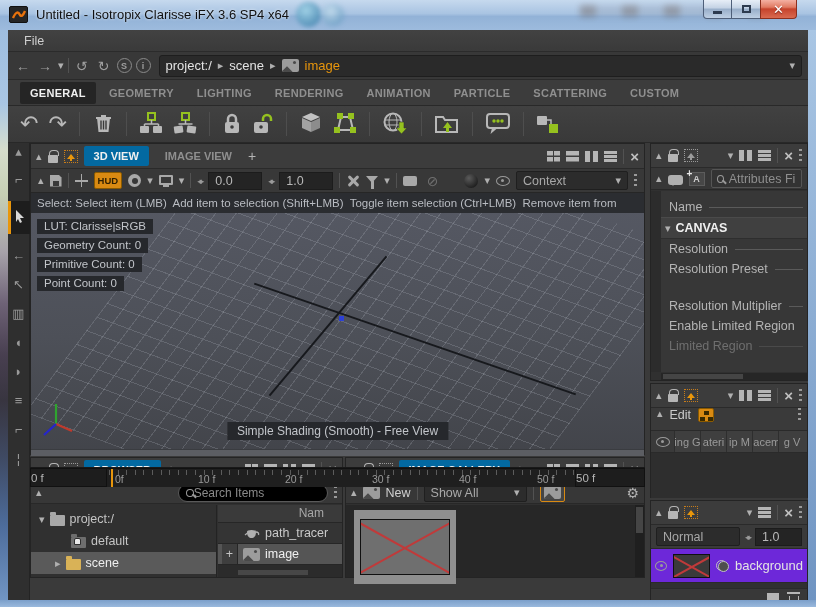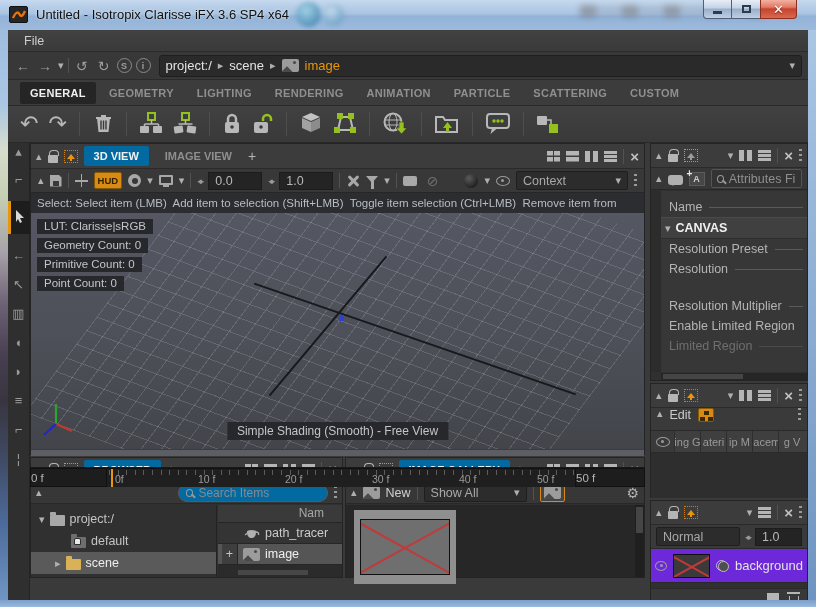--- a/index.html
+++ b/index.html
@@ -73,21 +73,21 @@
 .mag{position:relative;width:8px;height:8px;border:1.5px solid #999;border-radius:50%}
 .mag::after{content:"";position:absolute;width:5px;height:1.5px;background:#999;transform:rotate(45deg);right:-4px;bottom:-1px}
 .folder{position:relative;width:15px;height:11px;background:#a8a8a8;border-radius:1px;margin-top:3px}
 .folder::before{content:"";position:absolute;top:-3px;left:0;width:6px;height:3px;background:inherit;border-radius:1px 1px 0 0}
 .folder.yellow{background:#d9b257}
 .folder.dark{background:#6e6e6e}
 .folder.dark::after{content:"";position:absolute;left:3px;top:1px;width:5px;height:5px;border:1.5px solid #2e2e2e;border-radius:2px 2px 0 0;background:#e8e8e8}
 .pic{position:relative;width:17px;height:13px;background:#9c9c9c;border-radius:2px;overflow:hidden}
 .pic::before{content:"";position:absolute;bottom:-4px;left:1px;width:8px;height:8px;background:#4a4a4a;transform:rotate(45deg)}
 .pic::after{content:"";position:absolute;top:2px;right:3px;width:3px;height:3px;border-radius:50%;background:#4a4a4a}
-.search{display:flex;align-items:center;gap:5px;background:#0369a1;border:1px solid #5a5a5a;border-radius:9px;height:18px;padding:0 7px}
+.search{display:flex;align-items:center;background:#000000;border:1px solid #5a5a5a;border-radius:9px;height:18px;padding:0 7px}
 .search input{background:transparent;border:none;outline:none;color:#c5c5c5;font-size:12px;width:100%;font-family:inherit}
 .search input::placeholder{color:#8a8a8a}
 .dd{display:flex;align-items:center;background:#2c2c2c;border:1px solid #1f1f1f;color:#a8a8a8;padding:0 6px;height:19px;border-radius:2px;font-size:12.5px}
 .spinarr{color:#9a9a9a;font-size:9px;letter-spacing:-2px}
 .spinval{background:#242424;border:1px solid #1c1c1c;color:#b8b8b8;width:54px;height:18px;display:flex;align-items:center;padding-left:6px;font-size:12.5px}
 
 
 .lefttools{position:absolute;left:0;top:113px;width:22px;height:457px;background:#2f2f2f;border-right:1px solid #242424;display:flex;flex-direction:column;align-items:center;padding-top:2px;gap:14px}
 .ltool{color:#9a9a9a;font-size:13px;width:22px;text-align:center}
 .ltool.sel{background:#1d1d1d;border-left:3px solid #e8960c;padding:8px 0;color:#e8e8e8}
@@ -561,25 +561,25 @@
       <div class="attr-inner">
         <div class="arow">
           <span>Name</span>
             <span class="leader"></span>
         </div>
         <div class="arow section">
           <span class="ic ic-dn"></span>
           <span>CANVAS</span>
         </div>
         <div class="arow">
-          <span>Resolution Preset</span>
+          <span>Resolution</span>
             <span class="leader"></span>
         </div>
         <div class="arow">
-          <span>Resolution</span>
+          <span>Resolution Preset</span>
             <span class="leader"></span>
         </div>
         <div style="height:17px"></div>
         <div class="arow">
           <span>Resolution Multiplier</span>
             <span class="leader"></span>
         </div>
         <div class="arow">
           <span>Enable Limited Region</span>
         </div>

